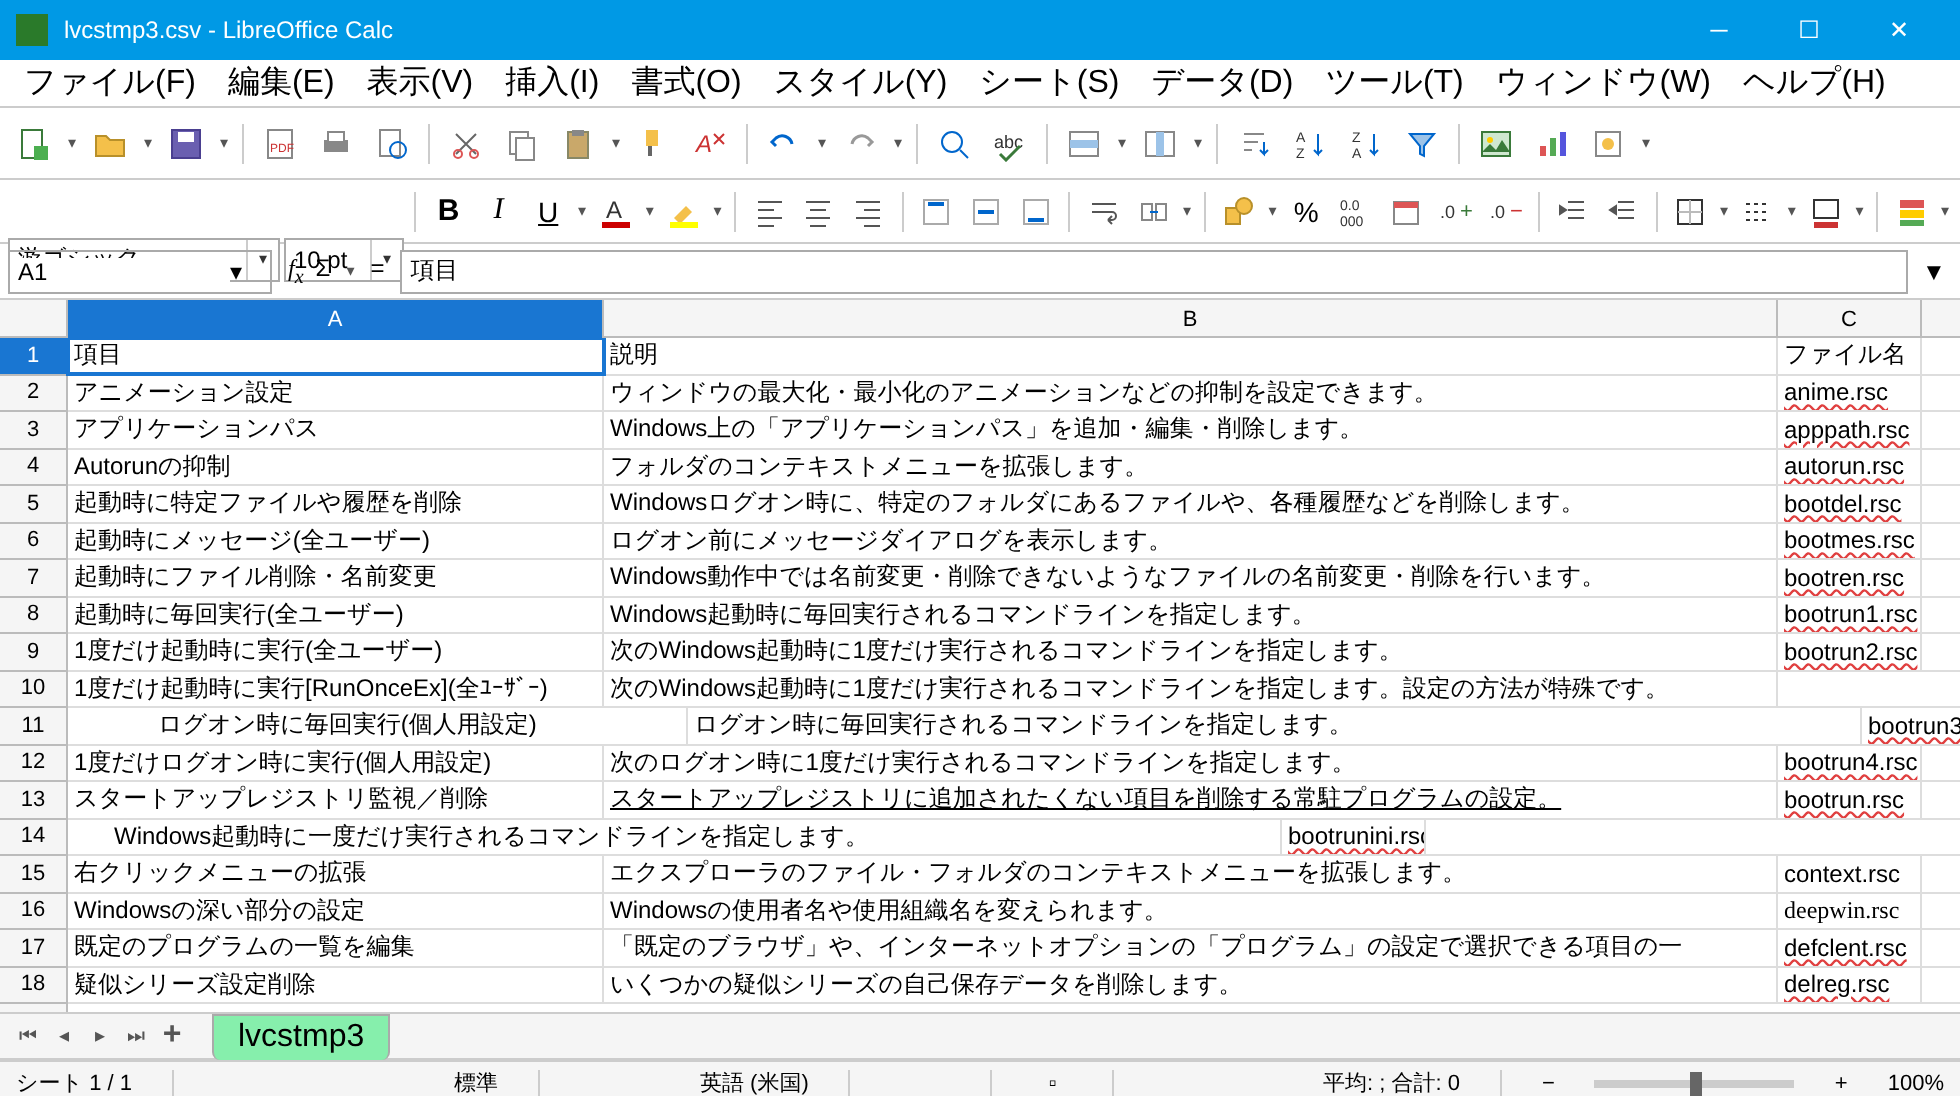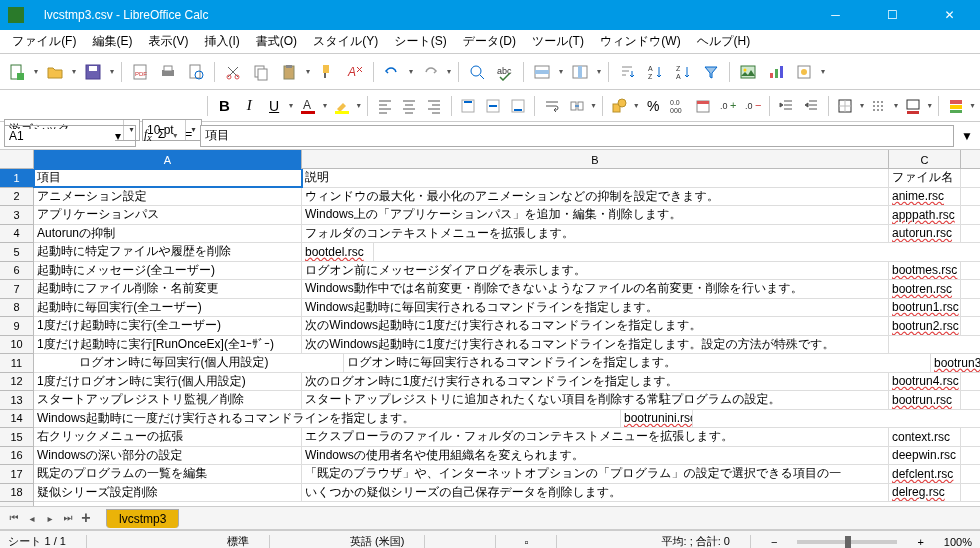--- a/index.html
+++ b/index.html
@@ -1,21 +1,21 @@
 <!DOCTYPE html>
 <html><head>
 <meta charset="utf-8">
 <style>
 * { margin: 0; padding: 0; box-sizing: border-box; }
 body { font-family: "Yu Gothic", "游ゴシック", sans-serif; font-size: 12px; background: #fff; overflow: hidden; width: 980px; height: 548px; }
-.titlebar { background: #0099e5; color: #fff; height: 30px; display: flex; align-items: center; padding: 0 8px; gap: 12px; }
+.titlebar { background: #0099e5; color: #fff; height: 30px; display: flex; align-items: center; padding: 0 8px; }
 .titlebar .icon { width: 16px; height: 16px; background: #2a7a2a; margin-right: 8px; display: inline-block; }
 .titlebar .title { flex: 1; font-size: 12px; }
 .titlebar .wbtn { width: 45px; height: 30px; display: flex; align-items: center; justify-content: center; color: #fff; }
-.menubar { background: #fff; border-bottom: 1px solid #ccc; height: 24px; display: flex; align-items: center; padding: 0 4px; font-size: 12px; }
+.menubar { background: #fff; border-bottom: 1px solid #ccc; height: 24px; display: flex; align-items: center; padding: 0 4px; font-size: 16px; }
 .menubar .mitem { padding: 0 8px; cursor: default; }
 .toolbar { background: #fff; border-bottom: 1px solid #ccc; height: 36px; display: flex; align-items: center; padding: 0 4px; gap: 2px; }
 .tbtn { width: 26px; height: 26px; display: flex; align-items: center; justify-content: center; border: 1px solid transparent; }
 .tsep { width: 1px; height: 20px; background: #ccc; margin: 0 3px; }
 .tdrop { width: 8px; font-size: 8px; color: #555; display: flex; align-items: center; justify-content: center; }
 .toolbar2 { background: #fff; border-bottom: 1px solid #ccc; height: 32px; display: flex; align-items: center; padding: 0 4px; gap: 2px; }
 .combo { border: 1px solid #aaa; height: 22px; display: flex; align-items: center; background: #fff; margin-top: 48px; }
 .combo input { border: none; outline: none; padding: 0 4px; font-size: 12px; height: 20px; }
 .combo .cdrop { width: 16px; text-align: center; font-size: 8px; color: #333; border-left: 1px solid #ccc; height: 100%; display: flex; align-items: center; justify-content: center; }
 .formulabar { background: #fff; border-bottom: 1px solid #ccc; height: 28px; display: flex; align-items: center; padding: 0 4px; gap: 4px; }
@@ -35,21 +35,21 @@
 .cells { flex: 1; position: relative; }
 .row { display: flex; height: 18.5px; border-bottom: 1px solid #ddd; }
 .cell { border-right: 1px solid #ddd; padding: 0 3px; font-size: 12px; white-space: nowrap; overflow: hidden; display: flex; align-items: center; }
 .cell.active { outline: 2px solid #1976d2; outline-offset: -1px; background: #fff; z-index: 2; }
 .scrollv { width: 16px; background: #f0f0f0; border-left: 1px solid #ccc; position: relative; }
 .scrollv .thumb { position: absolute; top: 22px; left: 2px; width: 12px; height: 50px; background: #c8c8c8; border-radius: 2px; }
 .scrollv .arr { height: 16px; display: flex; align-items: center; justify-content: center; font-size: 9px; color: #555; }
 .tabbar { height: 24px; border-top: 1px solid #ccc; border-bottom: 1px solid #ccc; display: flex; align-items: center; background: #f5f5f5; }
 .tabnav { display: flex; gap: 2px; padding: 0 6px; }
 .tabnav .nbtn { width: 16px; height: 16px; display: flex; align-items: center; justify-content: center; font-size: 10px; color: #555; }
-.sheettab { background: #eab308; border: 1px solid #aaa; border-bottom: none; padding: 2px 12px; font-size: 12px; margin-left: 6px; border-radius: 0 0 4px 4px; }
+.sheettab { background: #86efac; border: 1px solid #aaa; border-bottom: none; padding: 2px 12px; font-size: 16px; margin-left: 6px; border-radius: 0 0 4px 4px; }
 .statusbar { height: 22px; background: #f5f5f5; border-top: 1px solid #ccc; display: flex; align-items: center; font-size: 11px; padding: 0 8px; gap: 20px; }
 .statusbar .ssep { width: 1px; height: 14px; background: #ccc; }
 .statusbar .spacer { flex: 1; }
 .zoom-slider { width: 100px; height: 4px; background: #ccc; position: relative; }
 .zoom-slider .zthumb { position: absolute; left: 48px; top: -4px; width: 6px; height: 12px; background: #666; }
 .grid-wrap { flex: 1; display: flex; flex-direction: column; }
 .u-red { text-decoration: underline; text-decoration-color: #e04040; text-decoration-style: wavy; }
 .sidebar-handle { width: 12px; background: #e8e8e8; border-left: 1px solid #ccc; display: flex; align-items: center; justify-content: center; }
 </style>
 </head>
@@ -470,20 +470,21 @@
           </div>
           <div class="row">
             <div class="cell" style="width: 268px;">Autorunの抑制</div>
             <div class="cell" style="width: 587px;">フォルダのコンテキストメニューを拡張します。</div>
             <div class="cell" style="width: 72px;">
               <span class="u-red">autorun.rsc</span>
             </div>
           </div>
           <div class="row">
             <div class="cell" style="width: 268px;">起動時に特定ファイルや履歴を削除</div>
+            <div class="cell" style="width: 587px;">Windowsログオン時に、特定のフォルダにあるファイルや、各種履歴などを削除します。</div>
             <div class="cell" style="width: 72px;">
               <span class="u-red">bootdel.rsc</span>
             </div>
           </div>
           <div class="row">
             <div class="cell" style="width: 268px;">起動時にメッセージ(全ユーザー)</div>
             <div class="cell" style="width: 587px;">ログオン前にメッセージダイアログを表示します。</div>
             <div class="cell" style="width: 72px;">
               <span class="u-red">bootmes.rsc</span>
             </div>
@@ -525,40 +526,40 @@
           </div>
           <div class="row">
             <div class="cell" style="width: 268px;">1度だけログオン時に実行(個人用設定)</div>
             <div class="cell" style="width: 587px;">次のログオン時に1度だけ実行されるコマンドラインを指定します。</div>
             <div class="cell" style="width: 72px;">
               <span class="u-red">bootrun4.rsc</span>
             </div>
           </div>
           <div class="row">
             <div class="cell" style="width: 268px;">スタートアップレジストリ監視／削除</div>
-            <div class="cell" style="width: 587px;">スタートアップレジストリに追加されたくない項目を削除する常駐プログラムの設定。</div>
+            <div class="cell" style="width: 587px; text-decoration: underline;">スタートアップレジストリに追加されたくない項目を削除する常駐プログラムの設定。</div>
             <div class="cell" style="width: 72px;">
               <span class="u-red">bootrun.rsc</span>
             </div>
           </div>
           <div class="row">
-            <div class="cell" style="width: 587px;">Windows起動時に一度だけ実行されるコマンドラインを指定します。</div>
+            <div class="cell" style="width: 587px; margin-left: 20px;">Windows起動時に一度だけ実行されるコマンドラインを指定します。</div>
             <div class="cell" style="width: 72px;">
               <span class="u-red">bootrunini.rsc</span>
             </div>
           </div>
           <div class="row">
             <div class="cell" style="width: 268px;">右クリックメニューの拡張</div>
             <div class="cell" style="width: 587px;">エクスプローラのファイル・フォルダのコンテキストメニューを拡張します。</div>
             <div class="cell" style="width: 72px;">context.rsc</div>
           </div>
           <div class="row">
             <div class="cell" style="width: 268px;">Windowsの深い部分の設定</div>
             <div class="cell" style="width: 587px;">Windowsの使用者名や使用組織名を変えられます。</div>
-            <div class="cell" style="width: 72px;">deepwin.rsc</div>
+            <div class="cell" style="width: 72px; font-family: Liberation Serif, serif;">deepwin.rsc</div>
           </div>
           <div class="row">
             <div class="cell" style="width: 268px;">既定のプログラムの一覧を編集</div>
             <div class="cell" style="width: 587px;">「既定のブラウザ」や、インターネットオプションの「プログラム」の設定で選択できる項目の一</div>
             <div class="cell" style="width: 72px;">
               <span class="u-red">defclent.rsc</span>
             </div>
           </div>
           <div class="row">
             <div class="cell" style="width: 268px;">疑似シリーズ設定削除</div>

